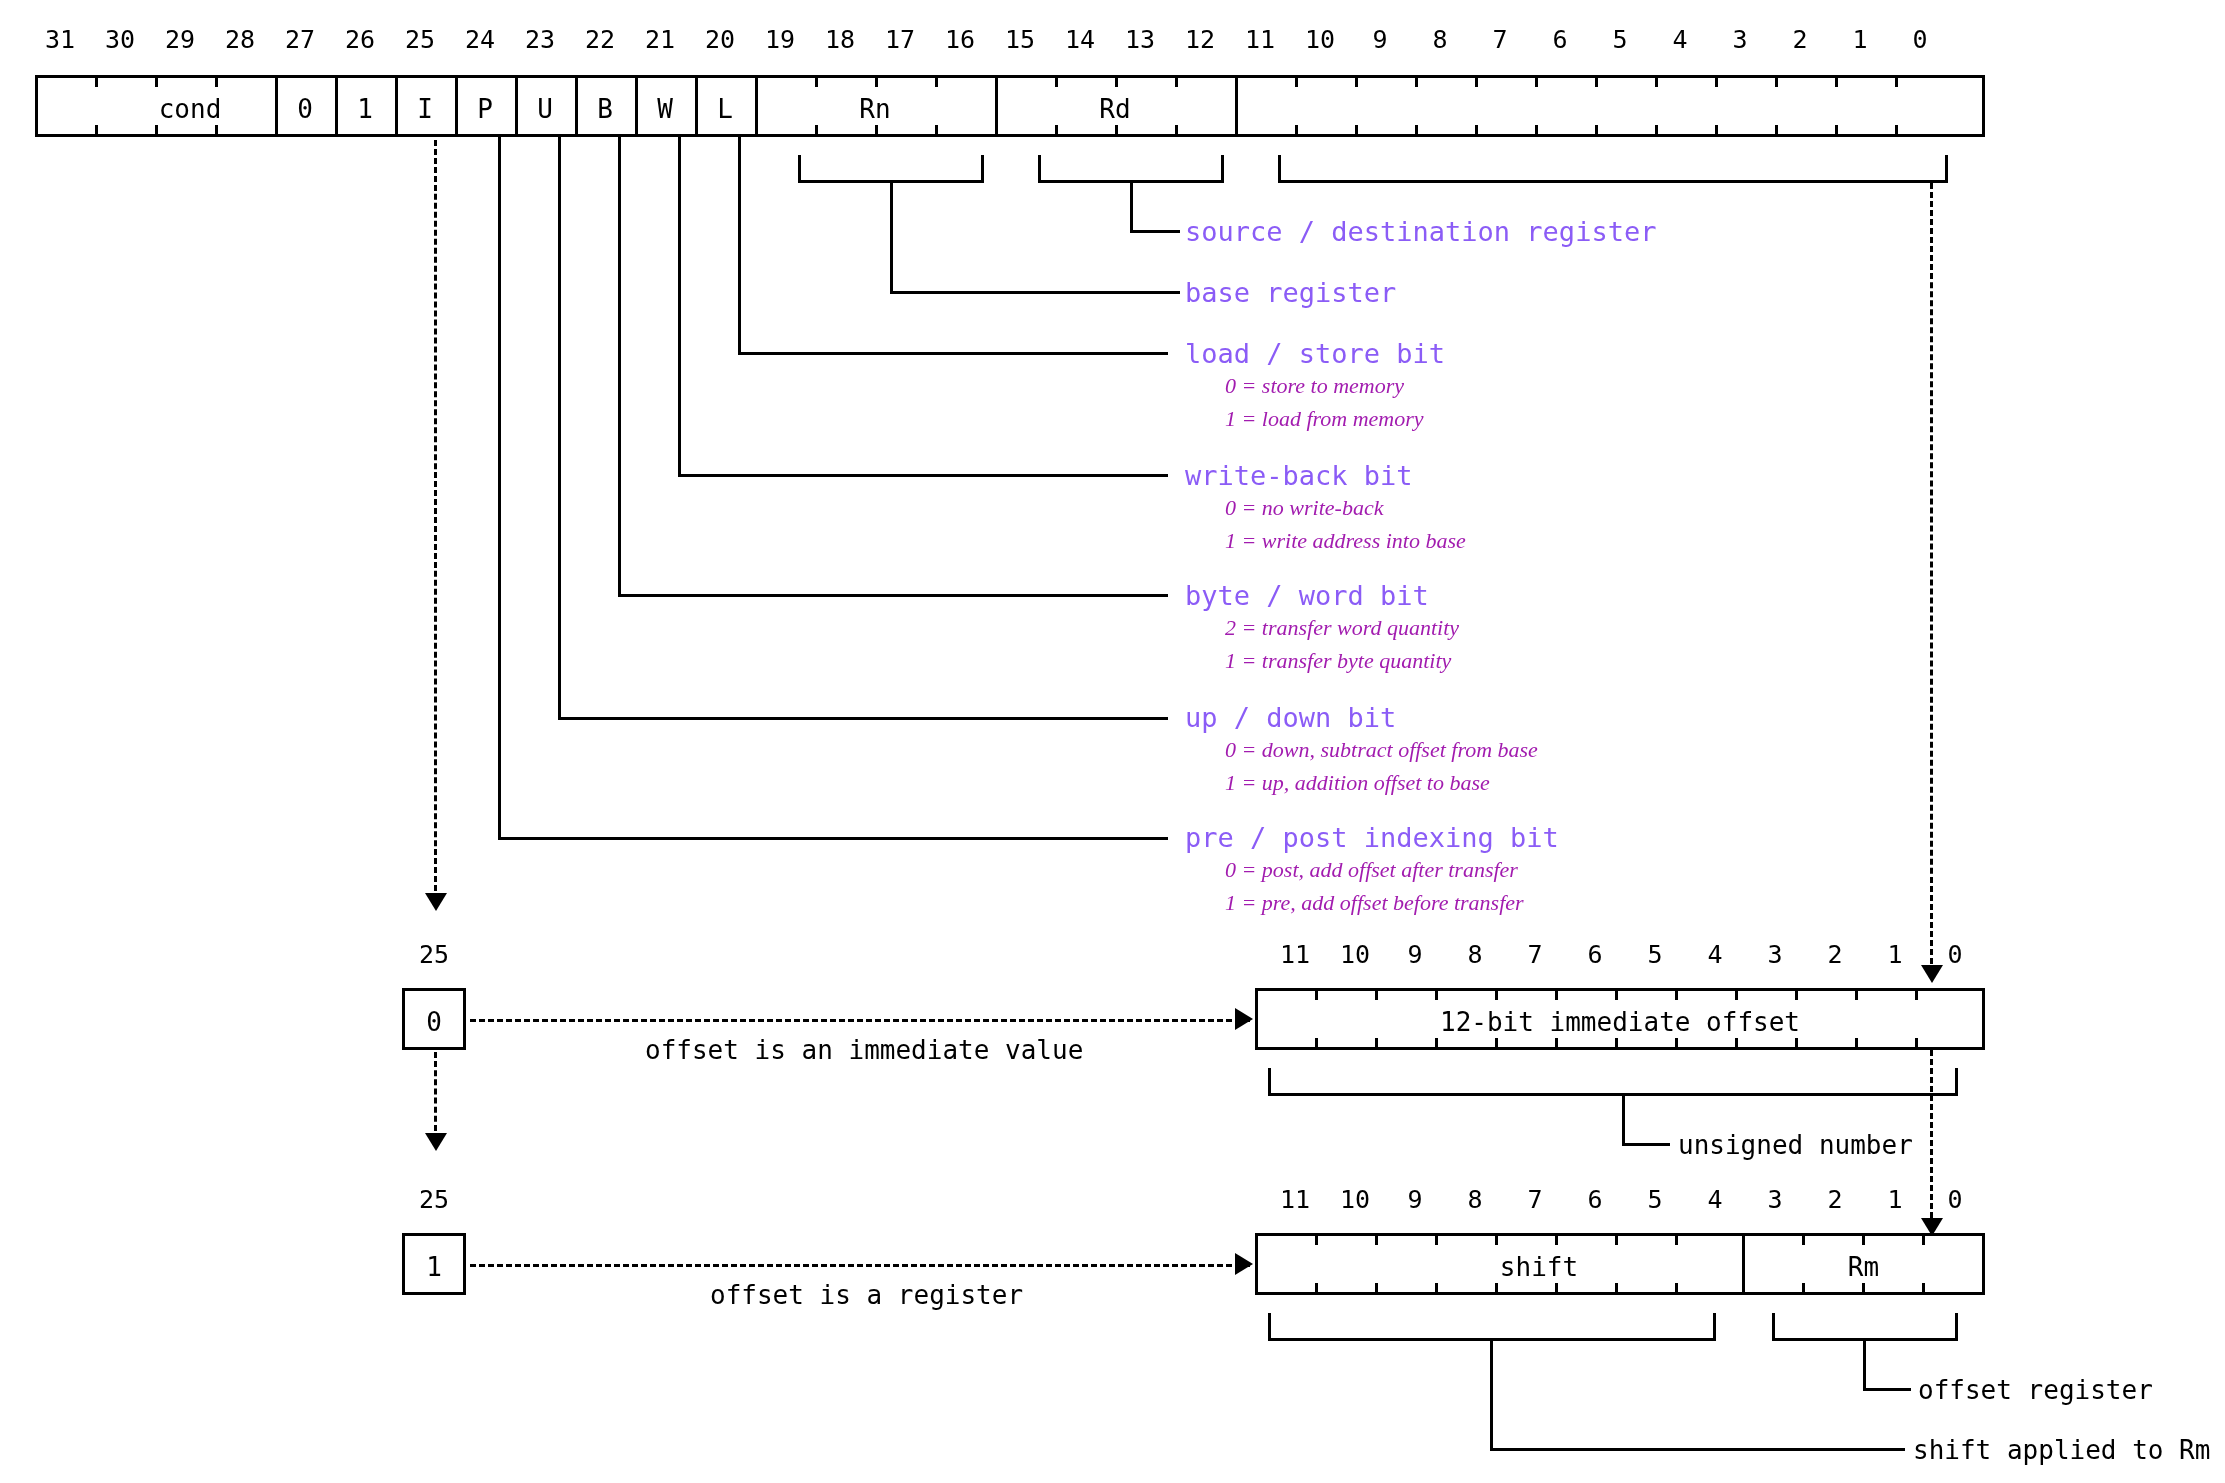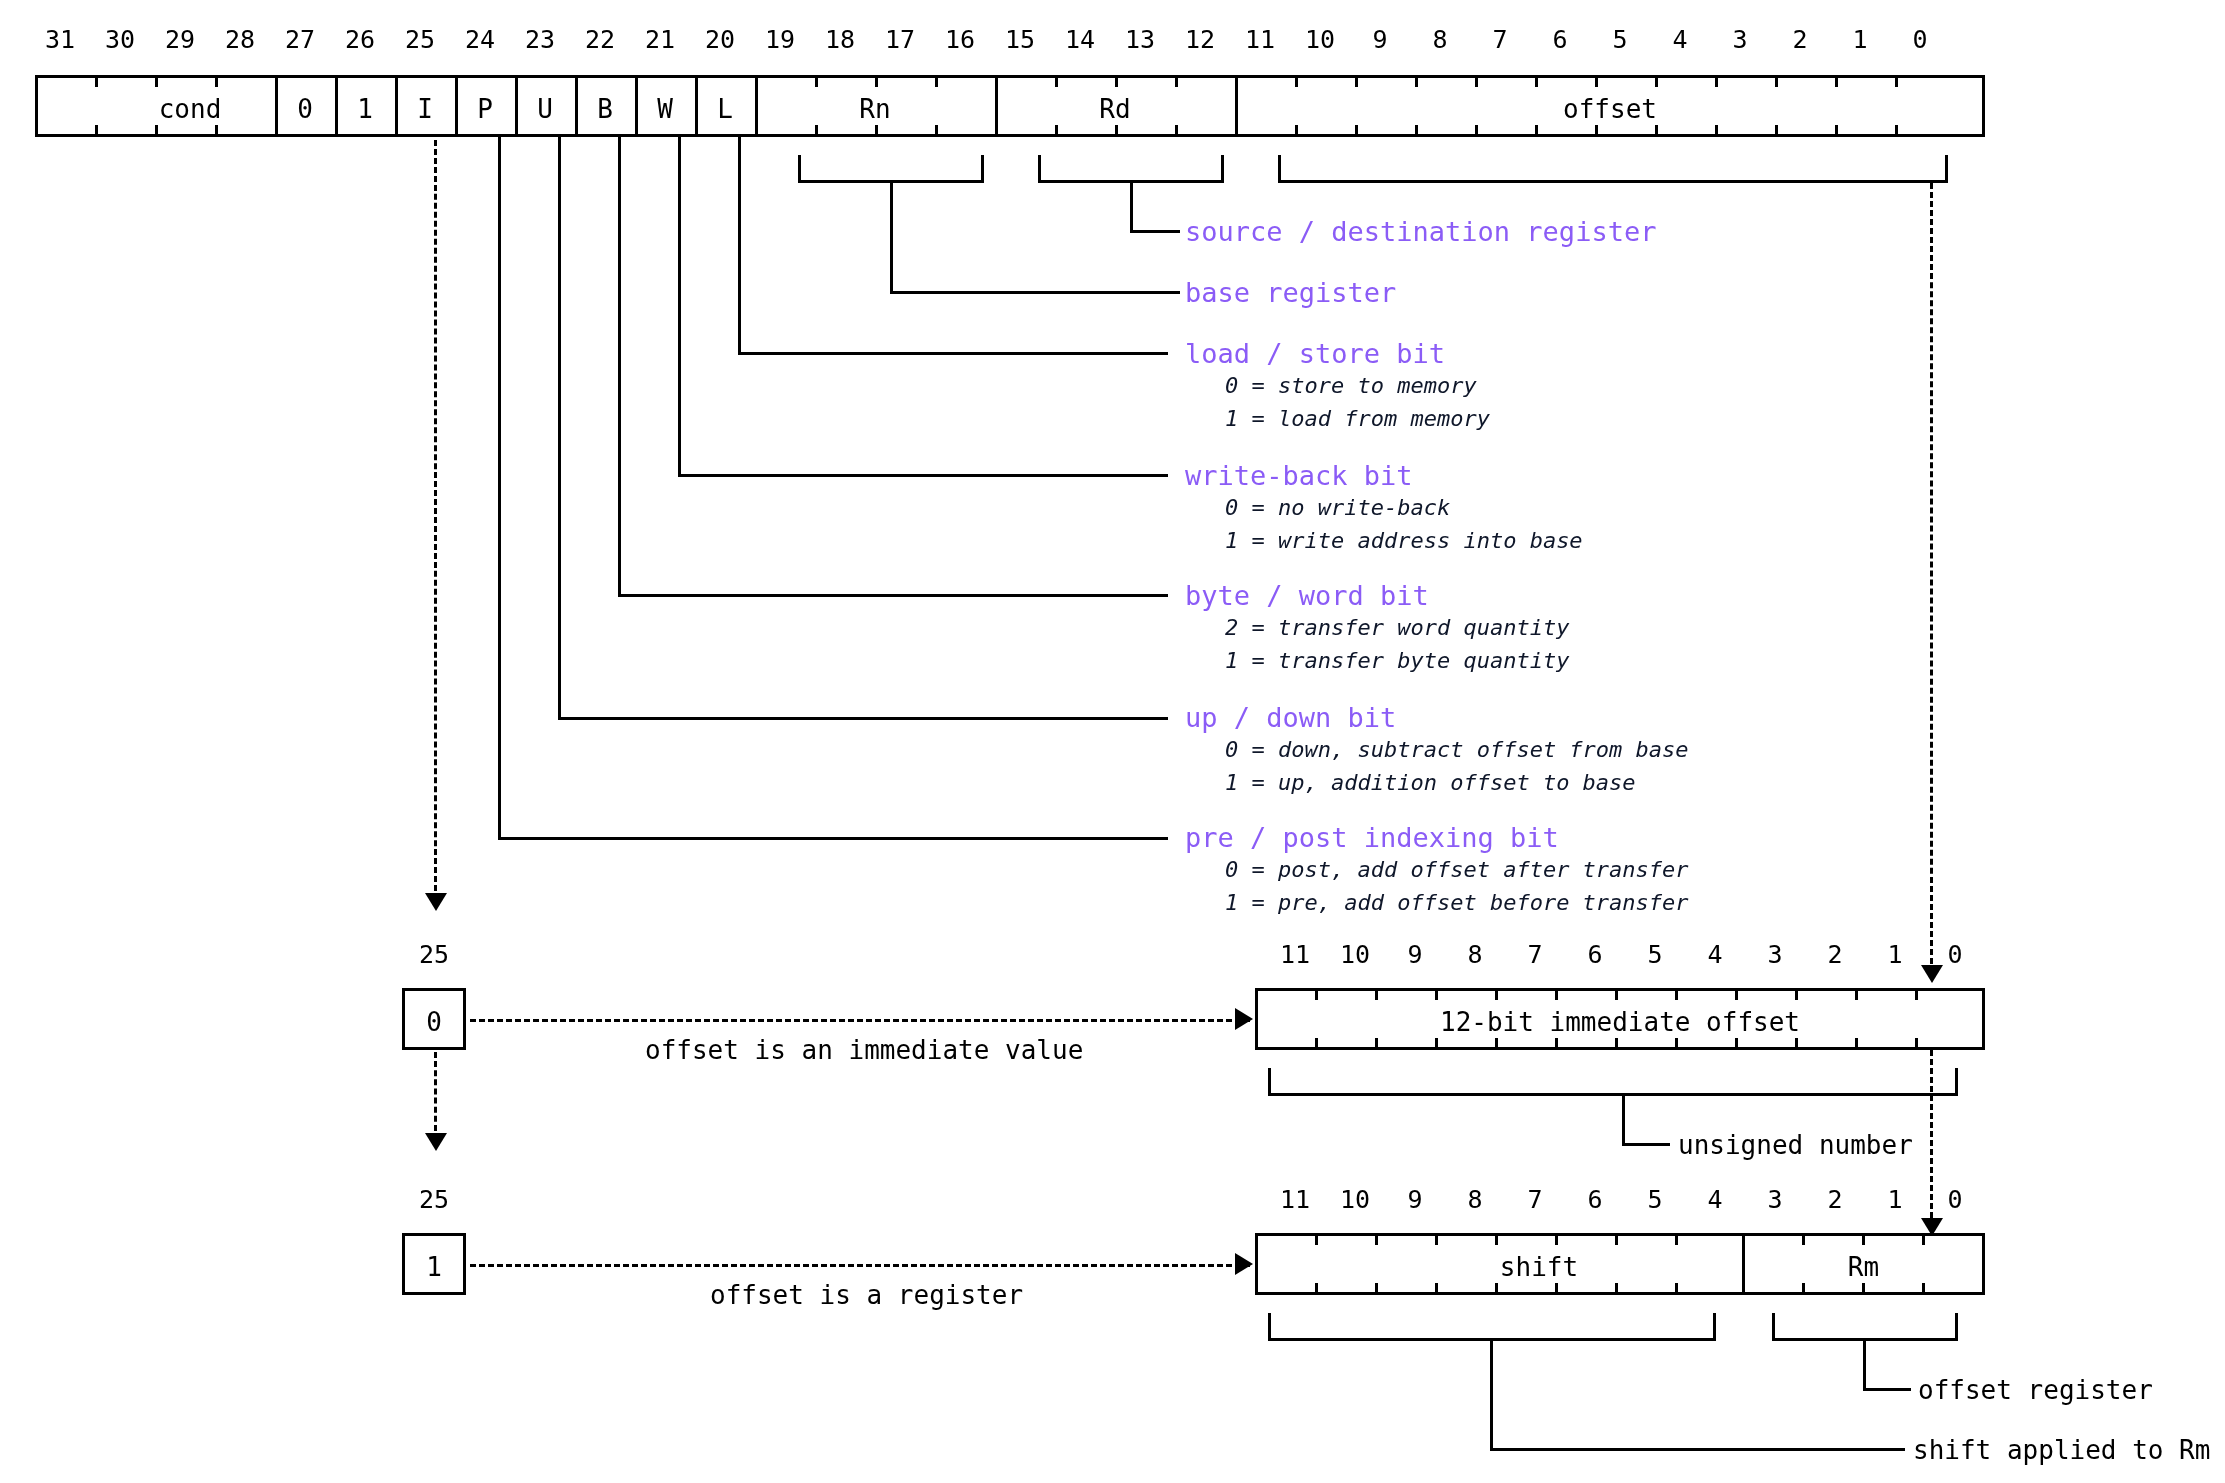--- a/index.html
+++ b/index.html
@@ -85,21 +85,22 @@
     position: absolute;
     font-size: 27px;
     white-space: nowrap;
     color: #8b5cf6;
   }
   .annot-sub {
     position: absolute;
     font-size: 22px;
     font-style: italic;
     white-space: nowrap;
-    color: #0f172a;
+    color: #a21caf;
+    font-family: Liberation Serif, serif;
   }
   .caption {
     position: absolute;
     font-size: 26px;
     white-space: nowrap;
     color: #000;
   }
 </style>
 </head>
 <body>
@@ -201,21 +202,20 @@
   <div class="fieldlabel" style="left:275px; top:96px; width:60px;">0</div>
   <div class="fieldlabel" style="left:335px; top:96px; width:60px;">1</div>
   <div class="fieldlabel" style="left:395px; top:96px; width:60px;">I</div>
   <div class="fieldlabel" style="left:455px; top:96px; width:60px;">P</div>
   <div class="fieldlabel" style="left:515px; top:96px; width:60px;">U</div>
   <div class="fieldlabel" style="left:575px; top:96px; width:60px;">B</div>
   <div class="fieldlabel" style="left:635px; top:96px; width:60px;">W</div>
   <div class="fieldlabel" style="left:695px; top:96px; width:60px;">L</div>
   <div class="fieldlabel" style="left:755px; top:96px; width:240px;">Rn</div>
   <div class="fieldlabel" style="left:995px; top:96px; width:240px;">Rd</div>
-  <div class="fieldlabel" style="left:1235px; top:96px; width:750px;">offset</div>
 
   <div class="vline" style="left:798px; top:155px; height:28px;"></div>
   <div class="hline" style="left:798px; top:180px; width:186px;"></div>
   <div class="vline" style="left:981px; top:155px; height:28px;"></div>
   <div class="vline" style="left:890px; top:180px; height:113px;"></div>
   <div class="hline" style="left:890px; top:291px; width:290px;"></div>
 
   <div class="vline" style="left:1038px; top:155px; height:28px;"></div>
   <div class="hline" style="left:1038px; top:180px; width:186px;"></div>
   <div class="vline" style="left:1221px; top:155px; height:28px;"></div>

